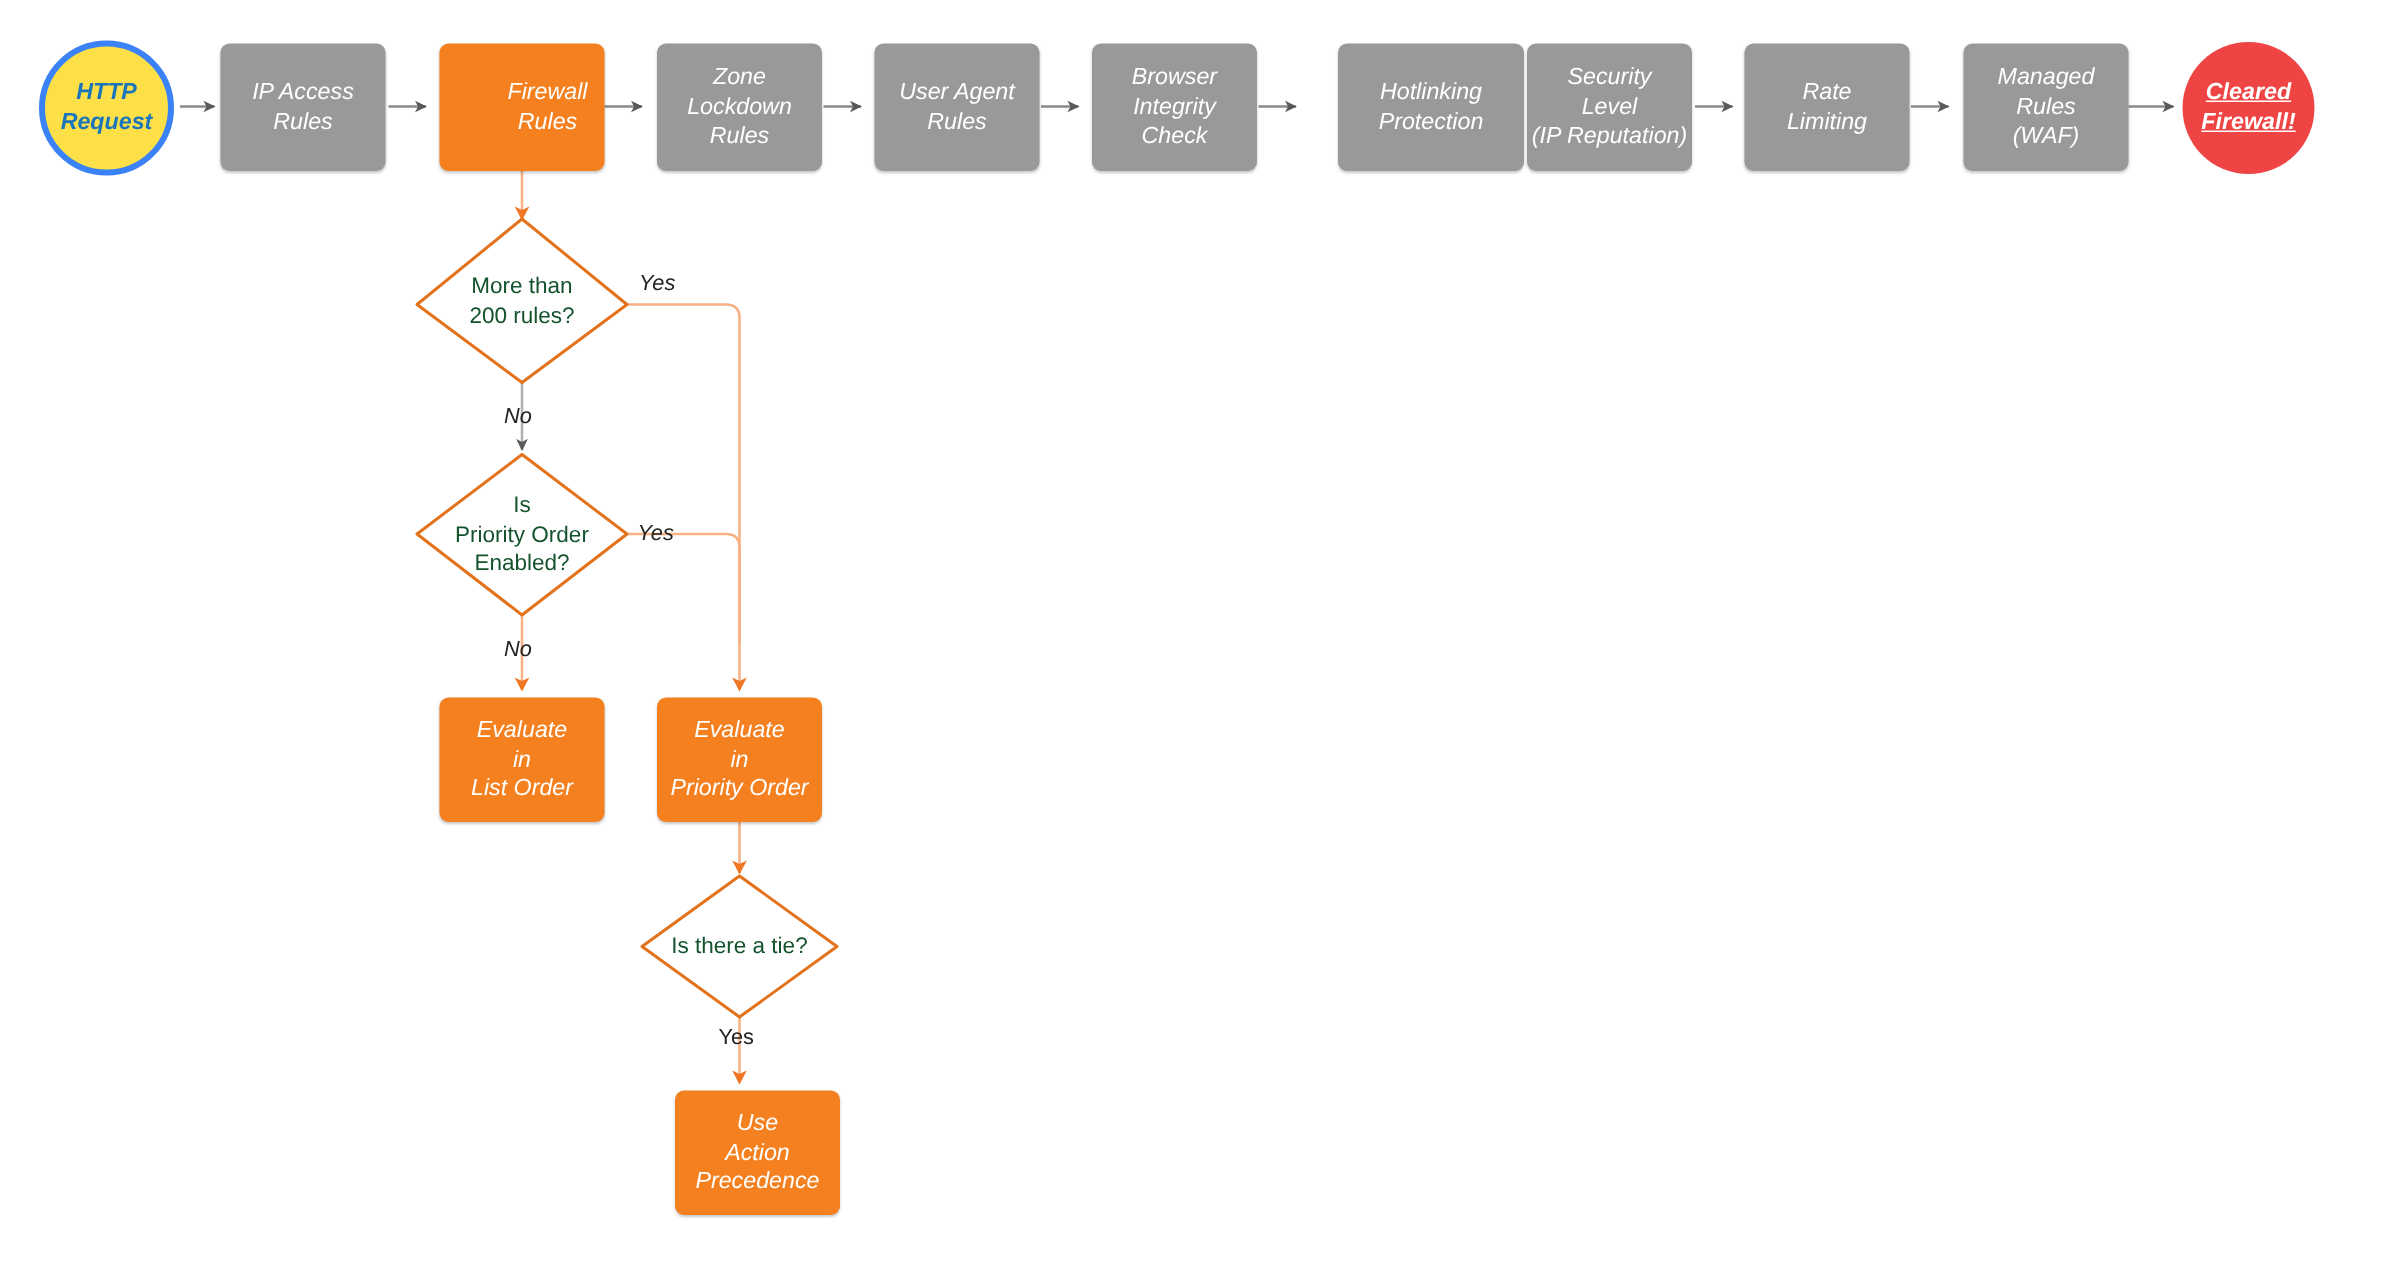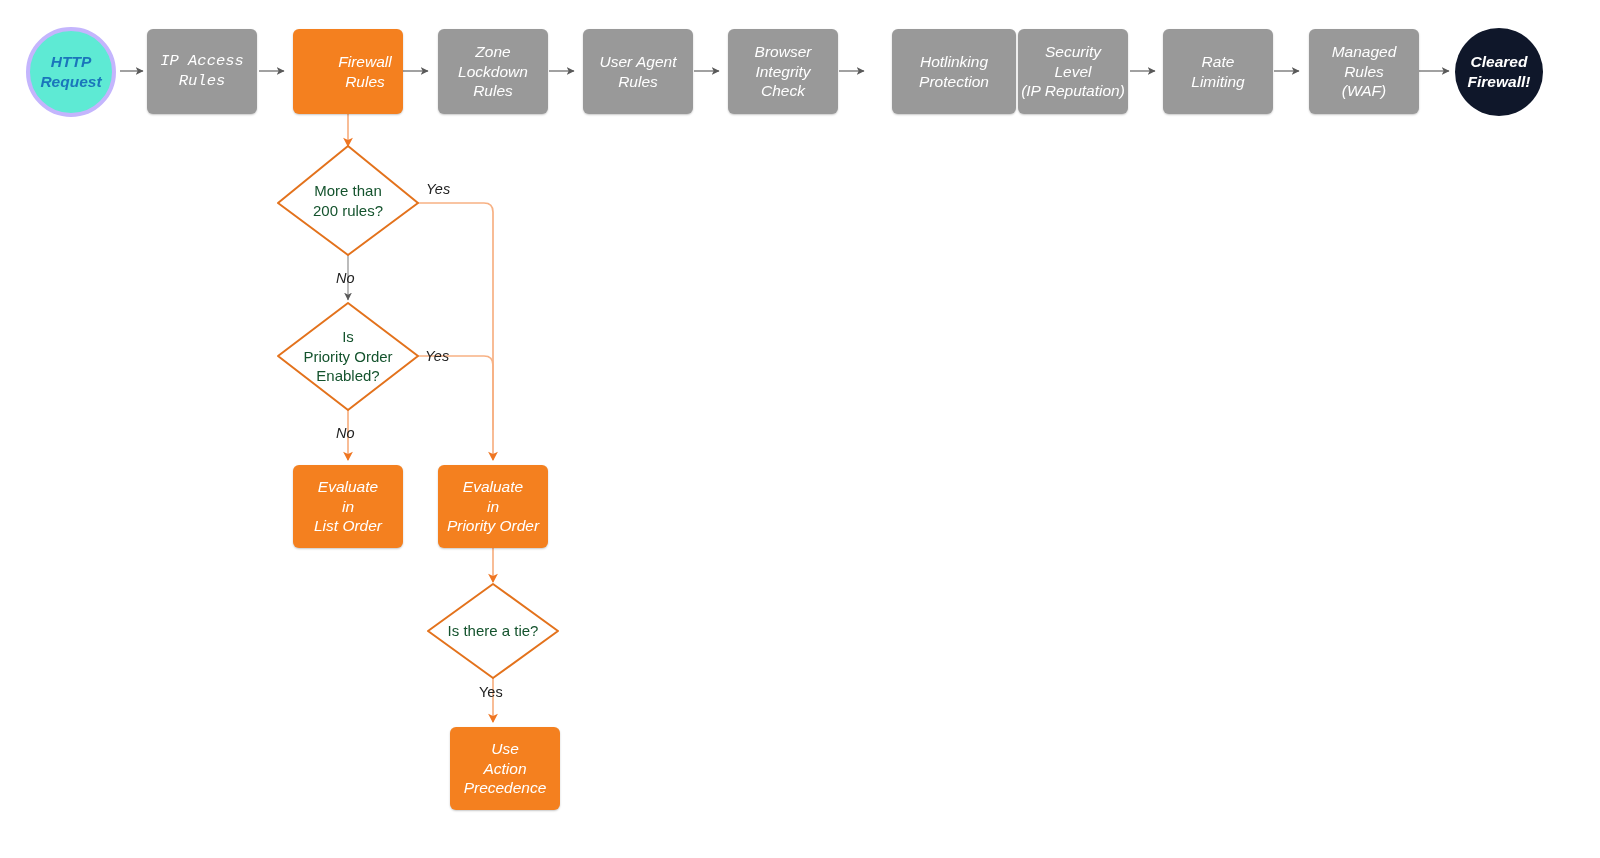--- a/index.html
+++ b/index.html
@@ -47,28 +47,29 @@
   .pipe-box.orange{ background: #f4801f; }
 
   
   .circle {
     border-radius: 50%;
     font-style: italic;
     font-weight: bold;
     font-size: 15.5px;
   }
   .circle.hollow {
-    background: #5eead4;
-    border: 4px solid #c4b5fd;
+    background: #fde047;
+    border: 4px solid #3b82f6;
     color: #1a75bb;
     text-align: center;
   }
   .circle.filled {
-    background: #0f172a;
+    background: #ef4444;
     color: #ffffff;
+    text-decoration: underline;
   }
 
   
   .diamond-label {
     position: absolute;
     display: flex;
     align-items: center;
     justify-content: center;
     text-align: center;
     white-space: pre-line;
@@ -149,21 +150,21 @@
 
   
   <polygon points="348,146 418,203 348,255 278,203" fill="#ffffff" stroke="#e3721c" stroke-width="2" stroke-linejoin="round"></polygon>
   <polygon points="348,303 418,356 348,410 278,356" fill="#ffffff" stroke="#e3721c" stroke-width="2" stroke-linejoin="round"></polygon>
   <polygon points="493,584 558,631 493,678 428,631" fill="#ffffff" stroke="#e3721c" stroke-width="2" stroke-linejoin="round"></polygon>
 </svg>
 
 <div class="node circle hollow" style="left:26px;  top:27px;  width:90px;  height:90px;">HTTP
 Request</div>
 
-<div class="node pipe-box gray" style="left:147px; top:29px; width:110px; height:85px;font-family:Liberation Mono, monospace;">IP Access
+<div class="node pipe-box gray" style="left:147px; top:29px; width:110px; height:85px;">IP Access
 Rules</div>
 
 <div class="node pipe-box orange" style="left:293px; top:29px; width:110px; height:85px;padding-left:34px;">Firewall
 Rules</div>
 
 <div class="node pipe-box gray" style="left:438px; top:29px; width:110px; height:85px;">Zone
 Lockdown
 Rules</div>
 
 <div class="node pipe-box gray" style="left:583px; top:29px; width:110px; height:85px;">User Agent

